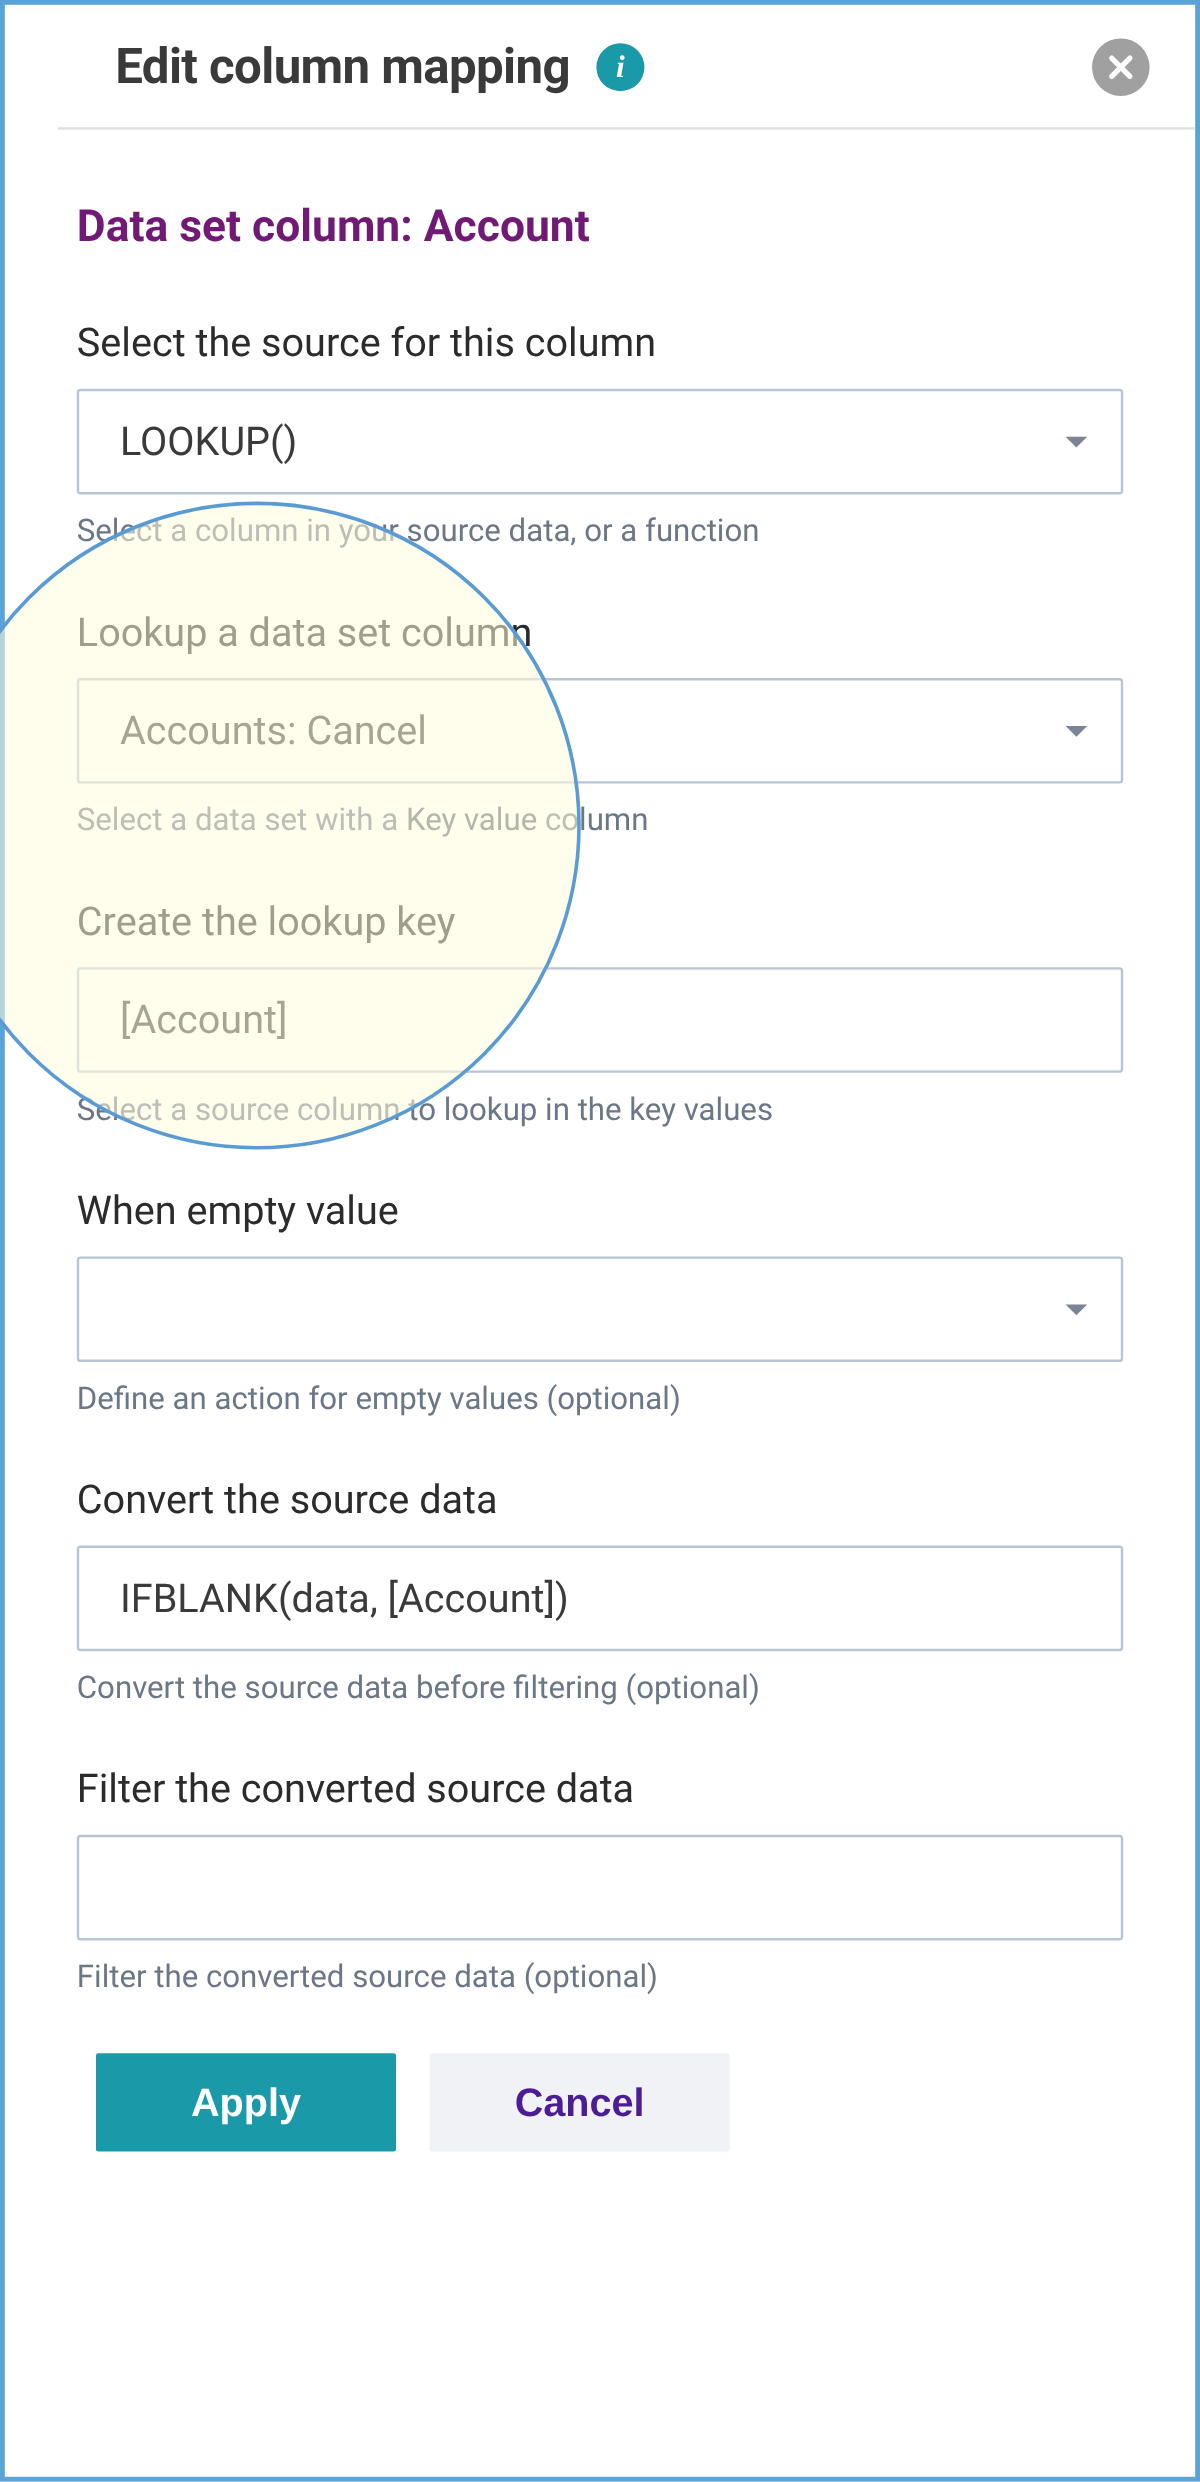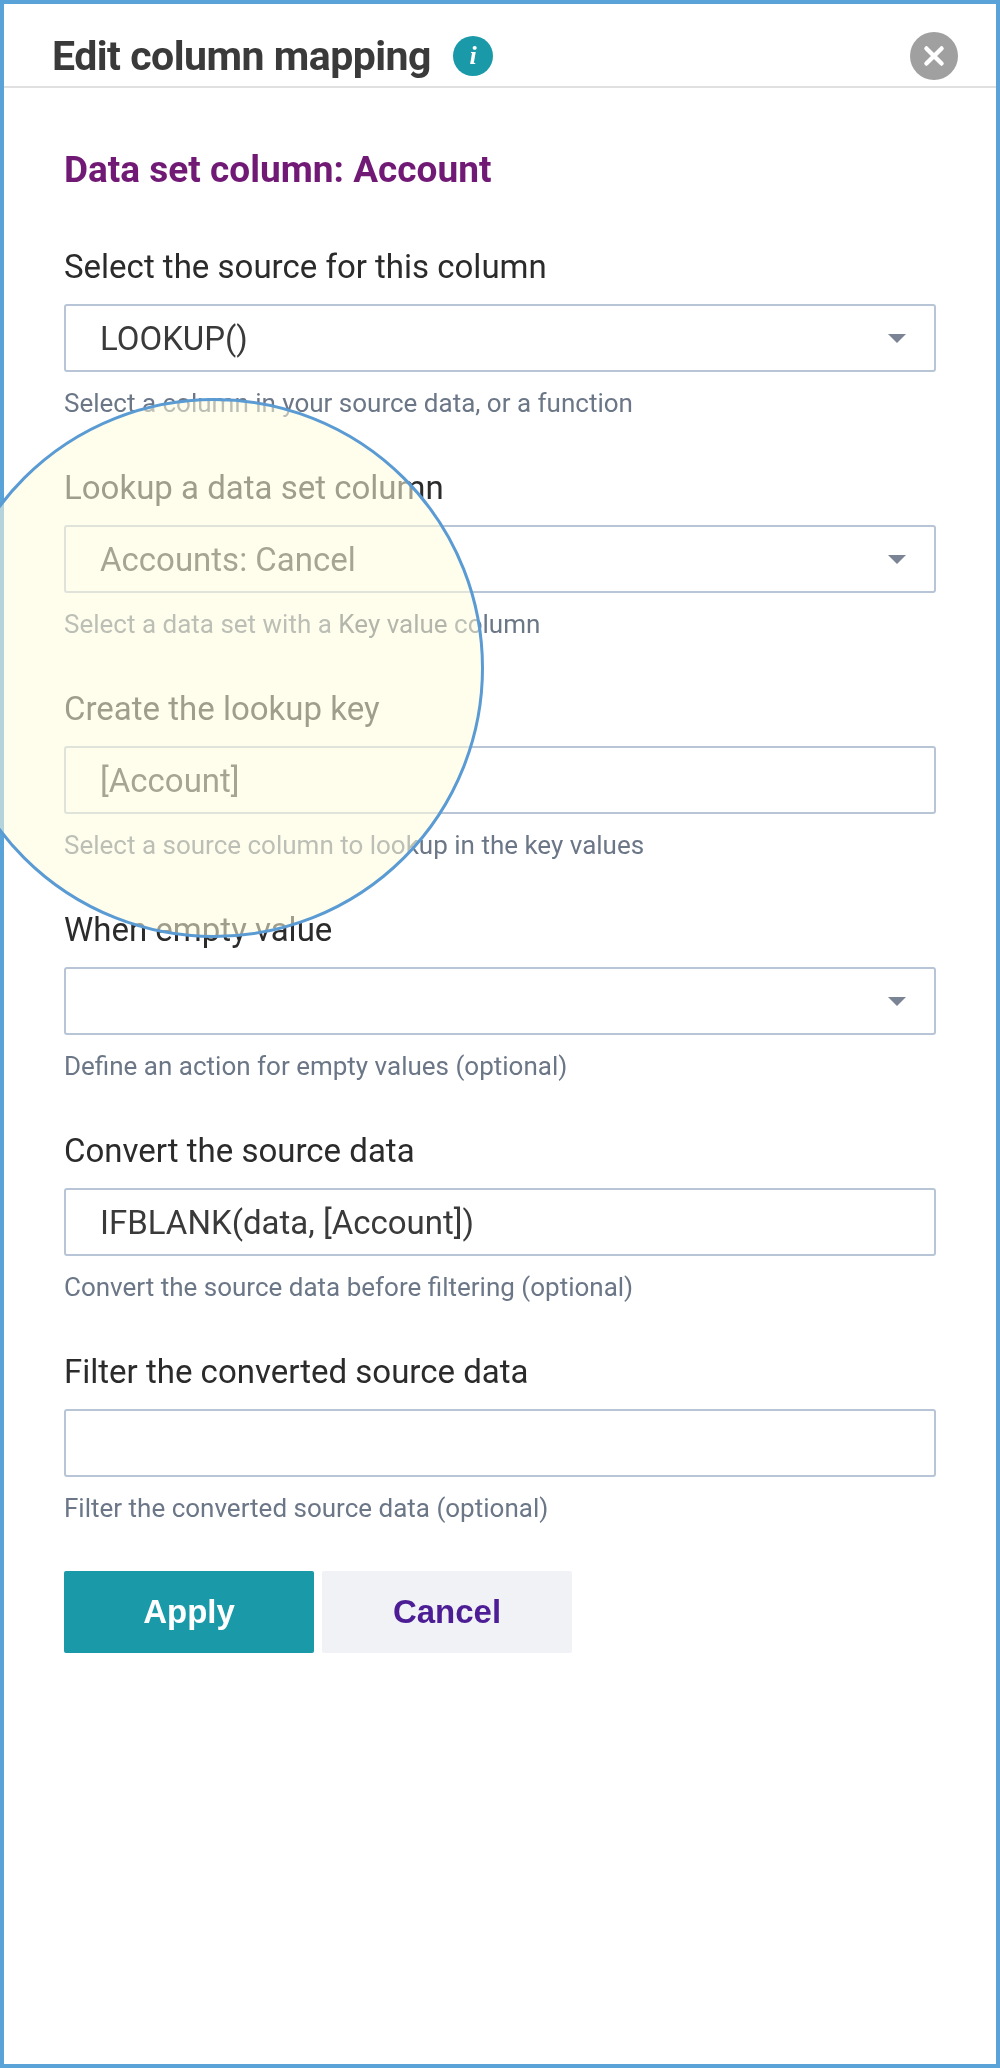--- a/index.html
+++ b/index.html
@@ -12,22 +12,23 @@
     width: 1000px;
     height: 2068px;
     border: 4px solid #5aa3d8;
     background: #fff;
     position: relative;
     padding: 0;
   }
   .dialog-header {
     display: flex;
     justify-content: space-between;
-    padding: 28px 38px 6px 48px;
+    padding: 28px 38px 26px 48px;
     border-bottom: 2px solid #e0e0e0;
+    margin-left: 44px;
   }
   .dialog-title-wrap {
     display: flex;
     align-items: center;
     gap: 22px;
   }
   .dialog-title {
     font-size: 41px;
     font-weight: 700;
     color: #3a3a3a;
@@ -76,21 +77,21 @@
     margin-bottom: 44px;
     margin-top: 47px;
   }
   .field-label {
     font-size: 33px;
     color: #2b2b2b;
     margin-bottom: 18px;
   }
   .select-box, .input-box {
     width: 100%;
-    height: 68px;
+    height: 88px;
     border: 2px solid #b8c5d6;
     border-radius: 3px;
     background: #fff;
     display: flex;
     align-items: center;
     justify-content: space-between;
     padding: 0 28px 0 34px;
     font-size: 33px;
     color: #3a3a3a;
     position: relative;
@@ -111,22 +112,23 @@
     color: #6b7687;
     margin-top: 14px;
     line-height: 1.35;
   }
   .helper-text .emph {
     font-weight: 400;
     color: #5a6372;
   }
   .button-row {
     display: flex;
-    gap: 8px;
+    gap: 28px;
     margin-top: 10px;
+    margin-left: 16px;
   }
   .btn {
     width: 250px;
     height: 82px;
     border: none;
     font-size: 33px;
     font-weight: 600;
     cursor: pointer;
     display: flex;
     align-items: center;

